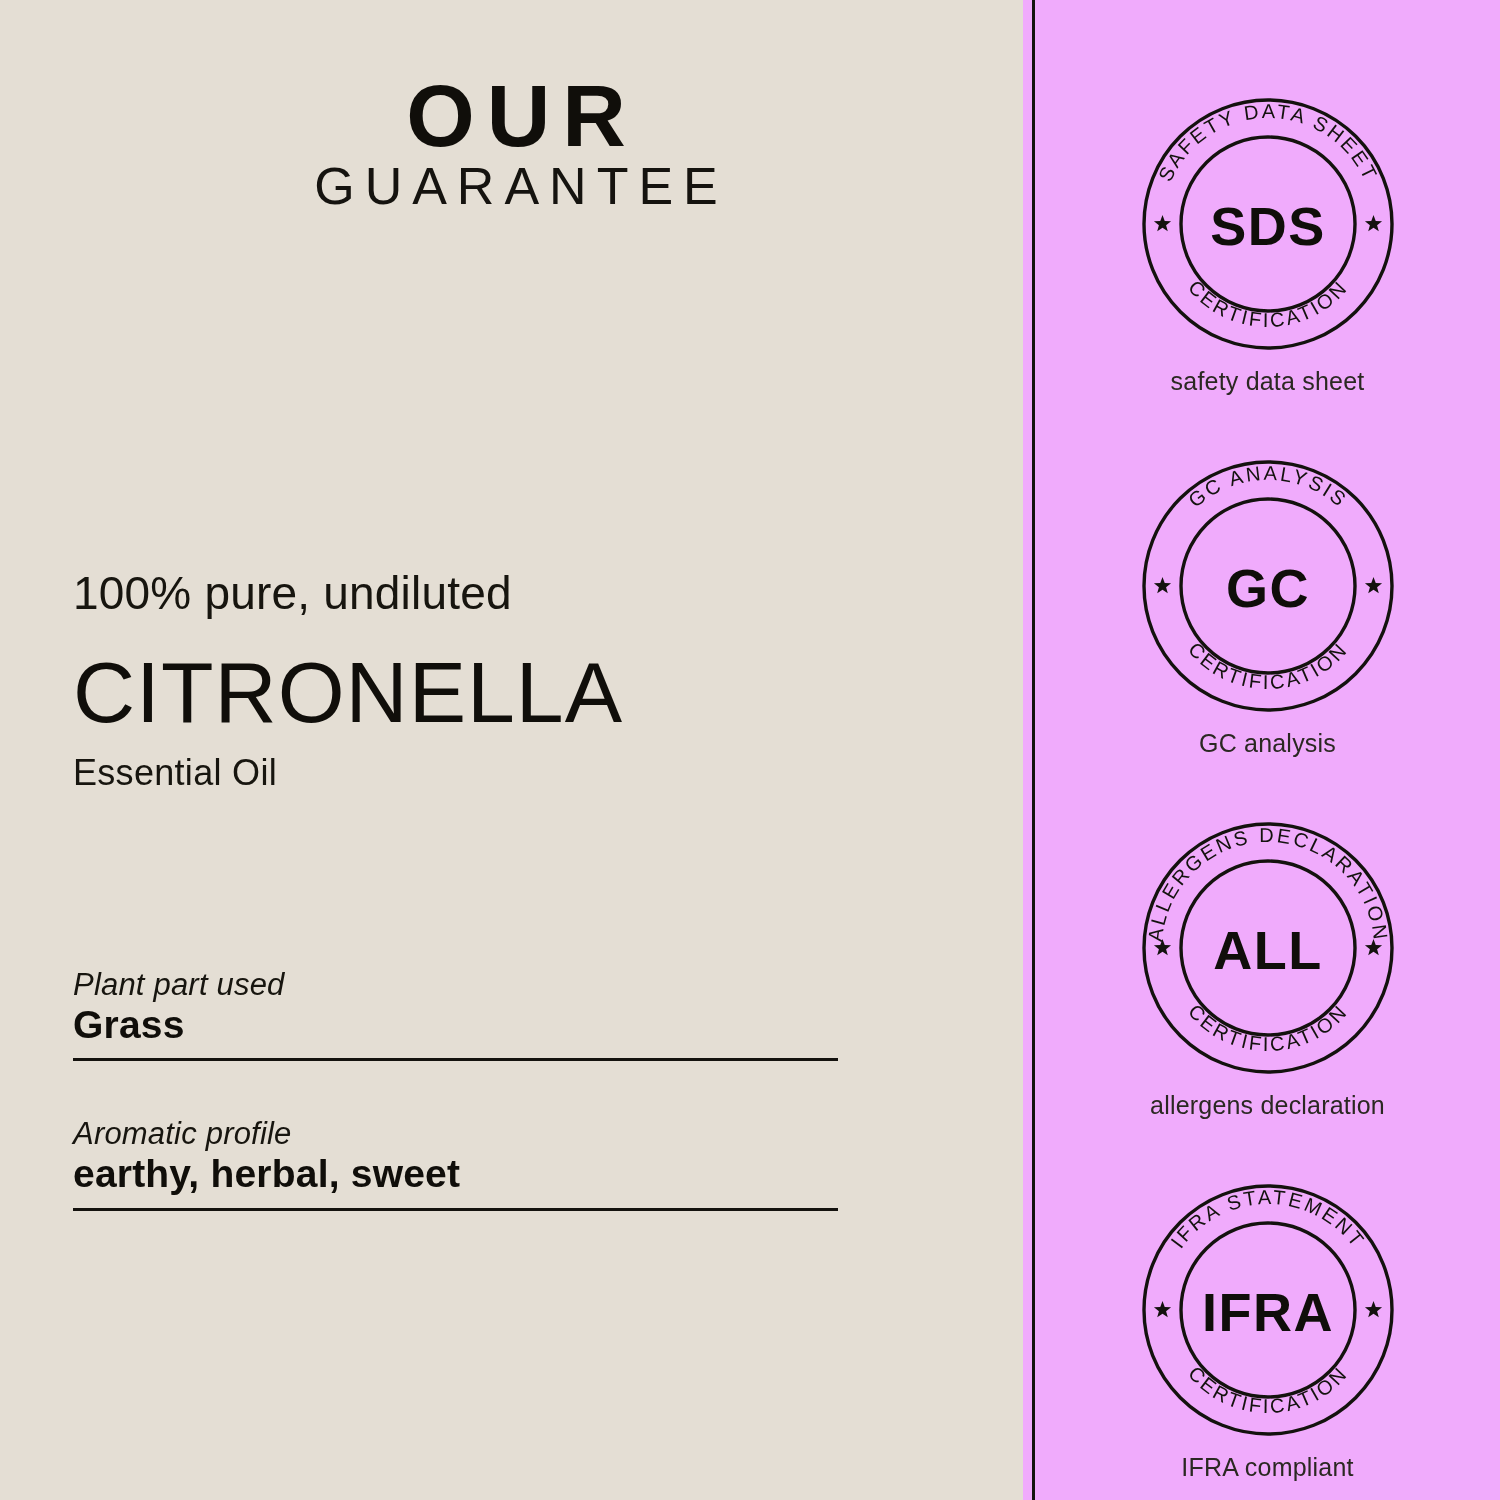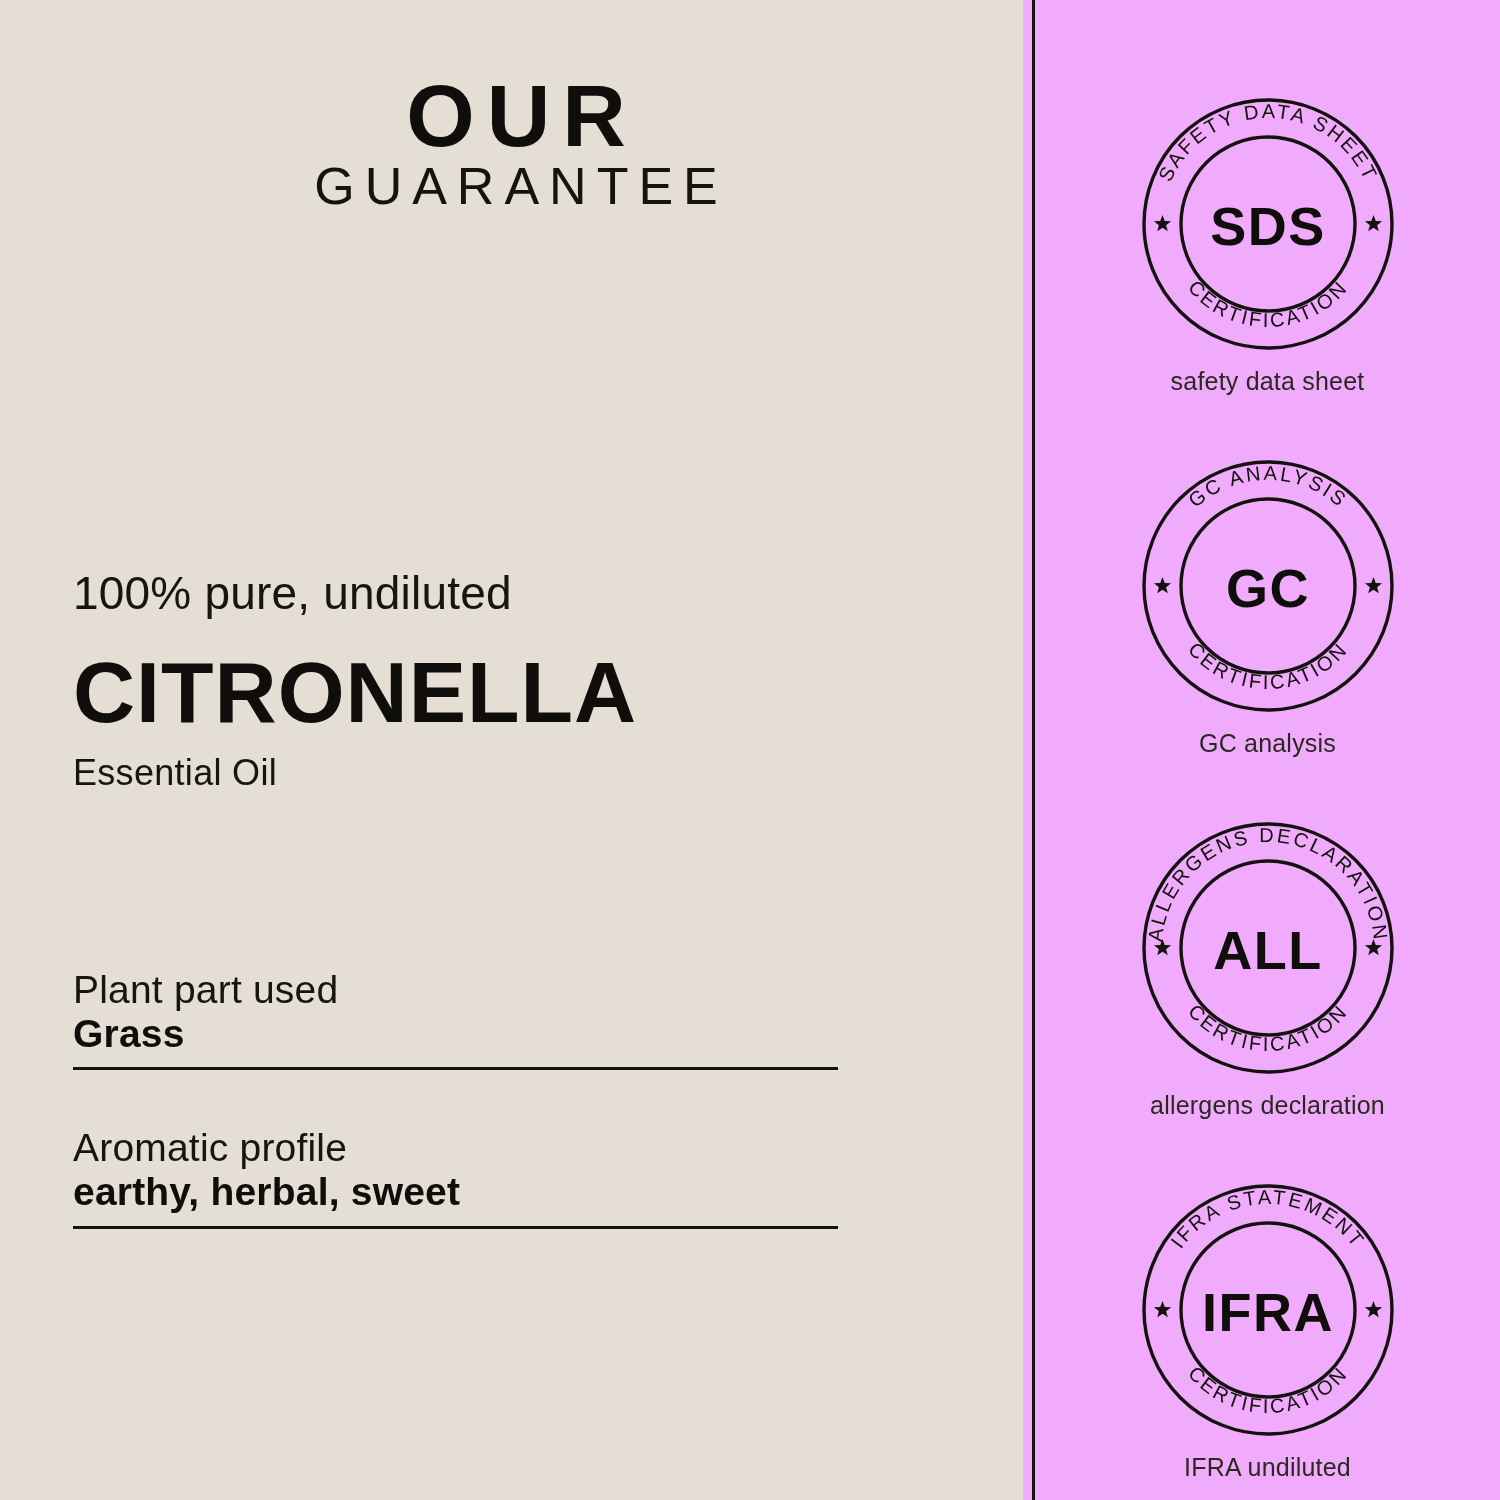--- a/index.html
+++ b/index.html
@@ -70,21 +70,21 @@
     font-size:46px;
     font-weight:300;
     letter-spacing:0.2px;
     line-height:1.15;
     color:#17150f;
   }
   .pb-name {
     display:block;
     margin-top:29px;
     font-size:86px;
-    font-weight:700;
+    font-weight:400;
     letter-spacing:1px;
     line-height:1.0;
     color:#100e0a;
   }
   .pb-sub {
     display:block;
     margin-top:18px;
     font-size:36px;
     font-weight:300;
     letter-spacing:0.3px;
@@ -93,25 +93,26 @@
   }
 
   
   .specs {
     position:absolute; left:73px; top:968px; width:765px;
   }
   .spec-row { width:765px; }
   .spec-row + .spec-row { margin-top:56px; }
   .spec-label {
     display:block;
-    font-size:39px;
+    font-size:31px;
     font-weight:300;
     letter-spacing:0.2px;
     line-height:1.12;
     color:#17150f;
+    font-style:italic;
   }
   .spec-value {
     display:block;
     font-size:39px;
     font-weight:600;
     letter-spacing:0.2px;
     line-height:1.12;
     color:#100e0a;
   }
   .spec-rule {
@@ -266,18 +267,18 @@
               <path id="arcBot3" class="arc-path" d="M 25,128 A 103,103 0 0 0 231,128"></path>
             </defs>
             <circle class="ring-outer" cx="128" cy="128" r="124"></circle>
             <circle class="ring-inner" cx="128" cy="128" r="87"></circle>
             <text class="arc-text arc-top"><textPath href="#arcTop3" xlink:href="#arcTop3" startOffset="50%" text-anchor="middle">IFRA STATEMENT</textPath></text>
             <text class="arc-text arc-bot"><textPath href="#arcBot3" xlink:href="#arcBot3" startOffset="50%" text-anchor="middle" dy="-6">CERTIFICATION</textPath></text>
             <path class="star" d="M 22.50,119.00 L 24.72,124.94 L 31.06,125.22 L 26.09,129.17 L 27.79,135.28 L 22.50,131.78 L 17.21,135.28 L 18.91,129.17 L 13.94,125.22 L 20.28,124.94 Z"></path>
             <path class="star" d="M 233.50,119.00 L 235.72,124.94 L 242.06,125.22 L 237.09,129.17 L 238.79,135.28 L 233.50,131.78 L 228.21,135.28 L 229.91,129.17 L 224.94,125.22 L 231.28,124.94 Z"></path>
             <text class="seal-code" x="128" y="130">IFRA</text>
           </svg>
-          <div class="badge-caption">IFRA undiluted</div>
+          <div class="badge-caption">IFRA compliant</div>
         </div>
       </div>
   </div>
 
 </div>
 
 </body></html>

